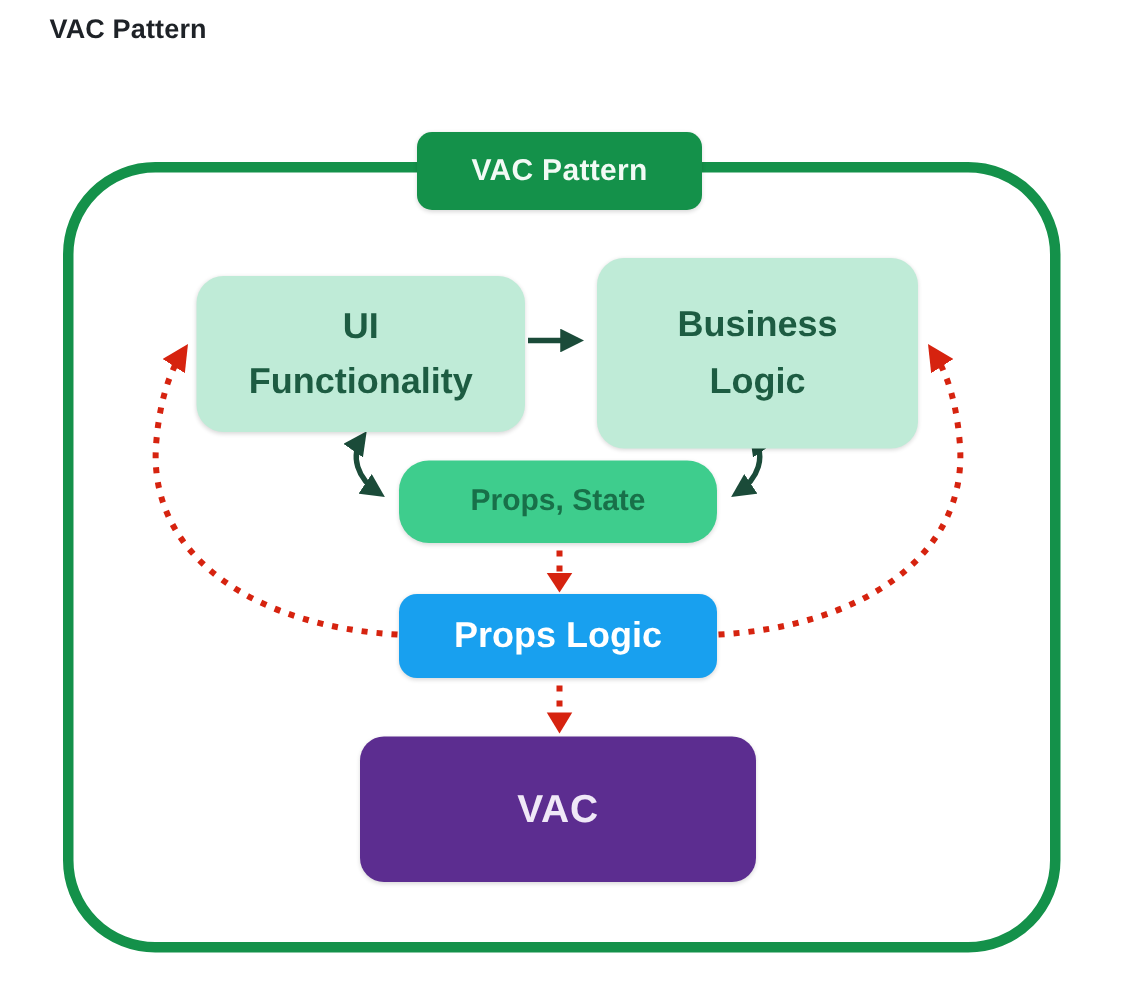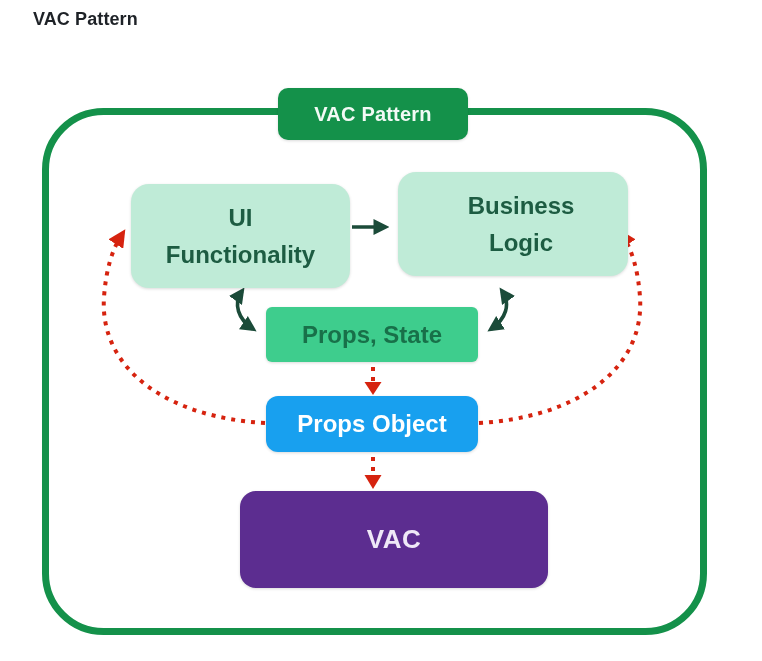--- a/index.html
+++ b/index.html
@@ -26,31 +26,31 @@
   }
   .badge {
     left:278px; top:88px; width:190px; height:52px; border-radius:10px;
     background:var(--frame-green); color:#f2faf5; font-size:20px; letter-spacing:.2px;
   }
   .mint {
     background:var(--mint); color:var(--mint-text);
     font-size:24px; line-height:1.55; border-radius:18px;
   }
   .node-ui { left:131px; top:172px; width:219px; height:104px;margin-top:12px; }
-  .node-business { left:398px; top:172px; width:214px; height:104px;padding-left:16px; }
+  .node-business { left:398px; top:172px; width:214px; height:127px; }
   .node-props-state {
-    left:266px; top:307px; width:212px; height:55px; border-radius:6px;
-    background:var(--emerald); color:var(--emerald-text); font-size:24px;
+    left:266px; top:307px; width:212px; height:55px; border-radius:20px;
+    background:var(--emerald); color:var(--emerald-text); font-size:20px;
   }
   .node-props-object {
     left:266px; top:396px; width:212px; height:56px; border-radius:12px;
     background:var(--blue); color:#ffffff; font-size:24px;
   }
   .node-vac {
-    left:240px; top:491px; width:308px; height:97px; border-radius:16px;
+    left:240px; top:491px; width:264px; height:97px; border-radius:16px;
     background:var(--purple); color:#efe8f7; font-size:26px; letter-spacing:.5px;
   }
 </style>
 </head>
 <body>
 
 <div class="page">
   <h1 class="page-title">VAC Pattern</h1>
 
   <div class="diagram">
@@ -90,17 +90,17 @@
     <div class="node badge">VAC Pattern</div>
 
     <div class="node mint node-ui">UI
 Functionality</div>
 
     <div class="node mint node-business">Business
 Logic</div>
 
     <div class="node node-props-state">Props, State</div>
 
-    <div class="node node-props-object">Props Object</div>
+    <div class="node node-props-object">Props Logic</div>
 
     <div class="node node-vac">VAC</div>
   </div>
 </div>
 
 </body></html>

